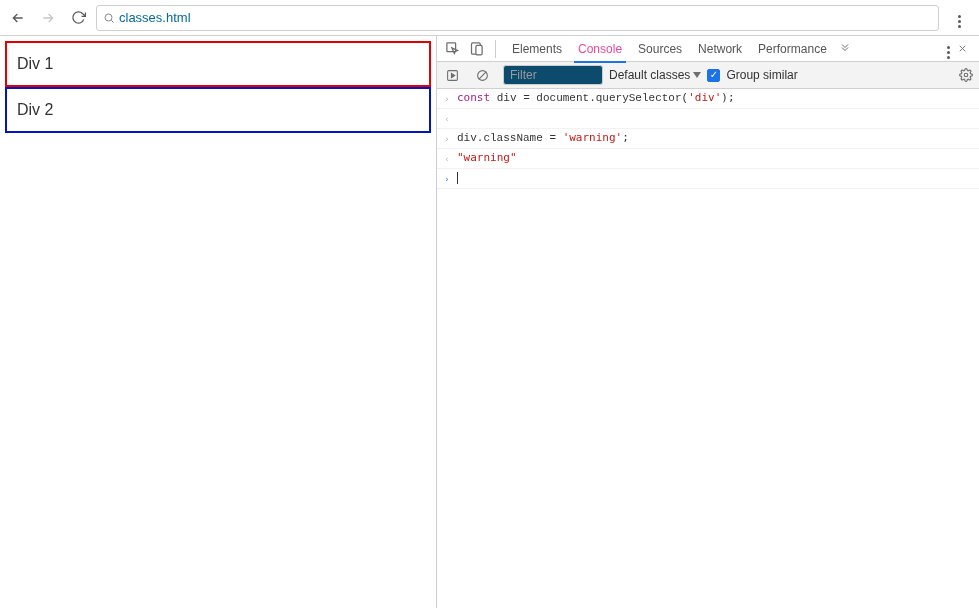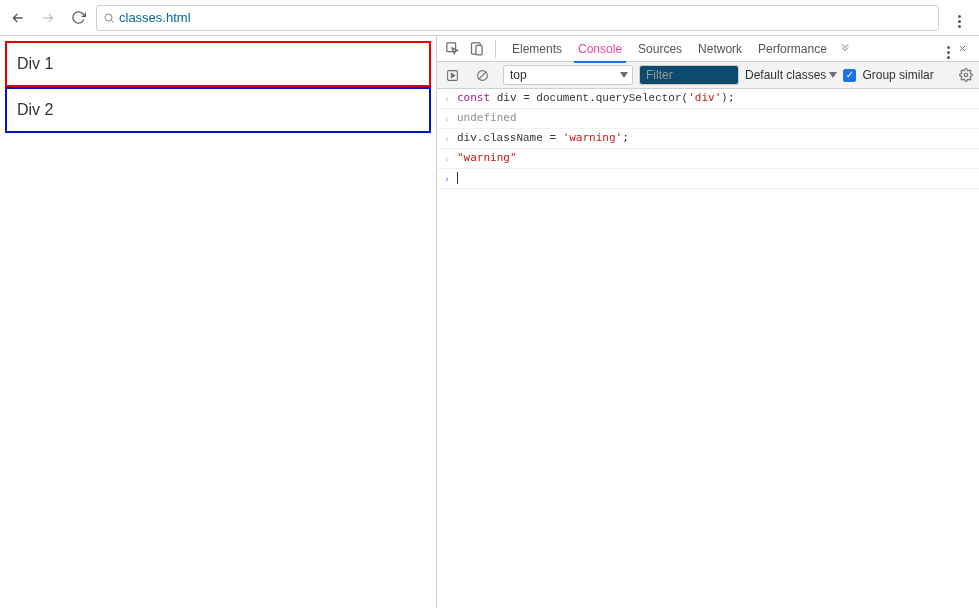--- a/index.html
+++ b/index.html
@@ -303,24 +303,20 @@
             <rect x="3" y="3" width="18" height="18" rx="2"></rect>
             <path d="M10 8l6 4-6 4z" fill="currentColor"></path>
           </svg>
       </div>
       <div class="dt-iconbtn">
         <svg width="13" height="13" viewBox="0 0 24 24" fill="none" stroke="currentColor" stroke-width="2">
             <circle cx="12" cy="12" r="9"></circle>
             <path d="M5 19 19 5"></path>
           </svg>
       </div>
-      <div class="sel">
-        <span>top</span>
-        <span class="tri-down"></span>
-      </div>
       <div class="filter">
         <span>Filter</span>
       </div>
       <div class="levels">
         <span>Default classes</span>
         <span class="tri-down"></span>
       </div>
       <span class="chk">✓</span>
       <span>Group similar</span>
       <div class="dt-spacer"></div>
@@ -332,21 +328,20 @@
       </div>
     </div>
 
     <div class="console">
       <div class="cl input">
         <div class="gutter">›</div>
         <div class="body"><span class="kw">const</span><span class="ident"> div = document.querySelector(</span><span class="str">'div'</span><span class="punct">);</span></div>
       </div>
       <div class="cl ret">
         <div class="gutter">‹</div>
-        <div class="body"><span class="undef">undefined</span></div>
       </div>
       <div class="cl input">
         <div class="gutter">›</div>
         <div class="body"><span class="ident">div.className = </span><span class="str">'warning'</span><span class="punct">;</span></div>
       </div>
       <div class="cl ret">
         <div class="gutter">‹</div>
         <div class="body">"warning"</div>
       </div>
       <div class="cl prompt">

